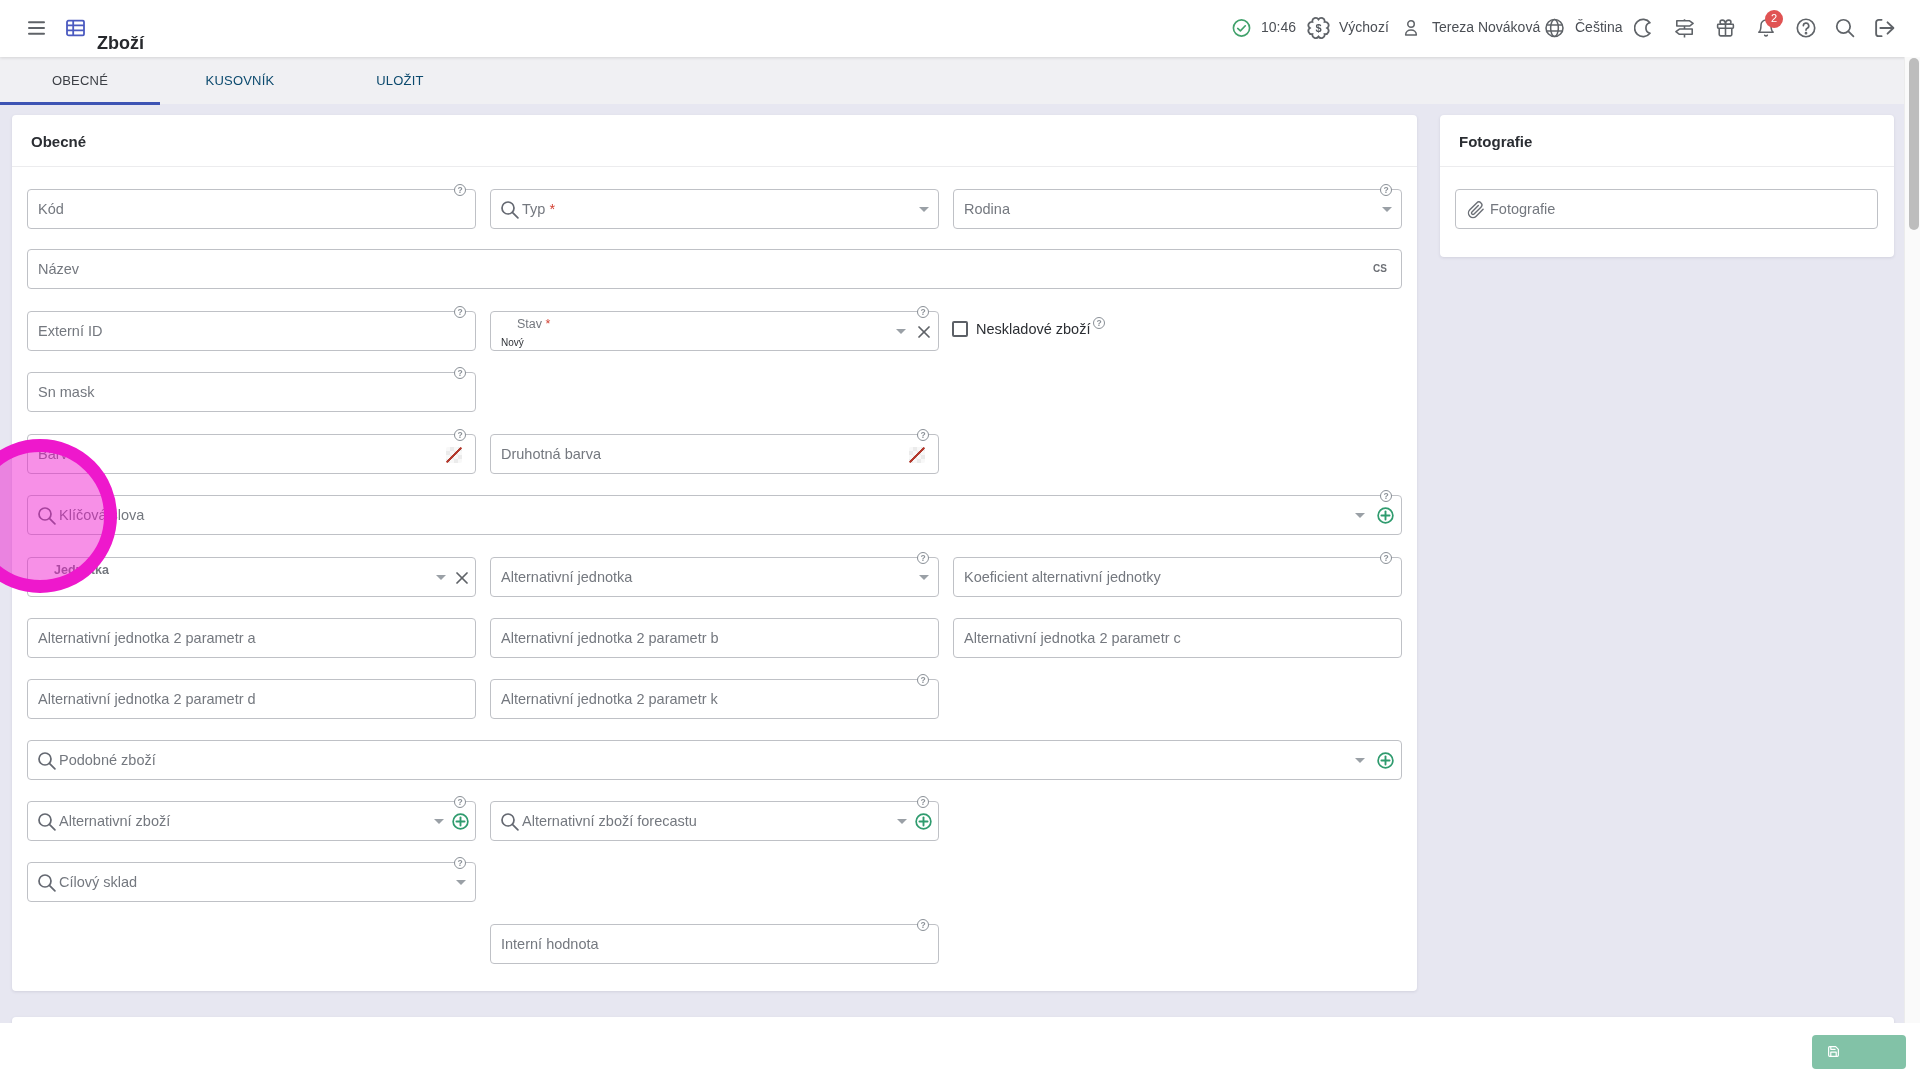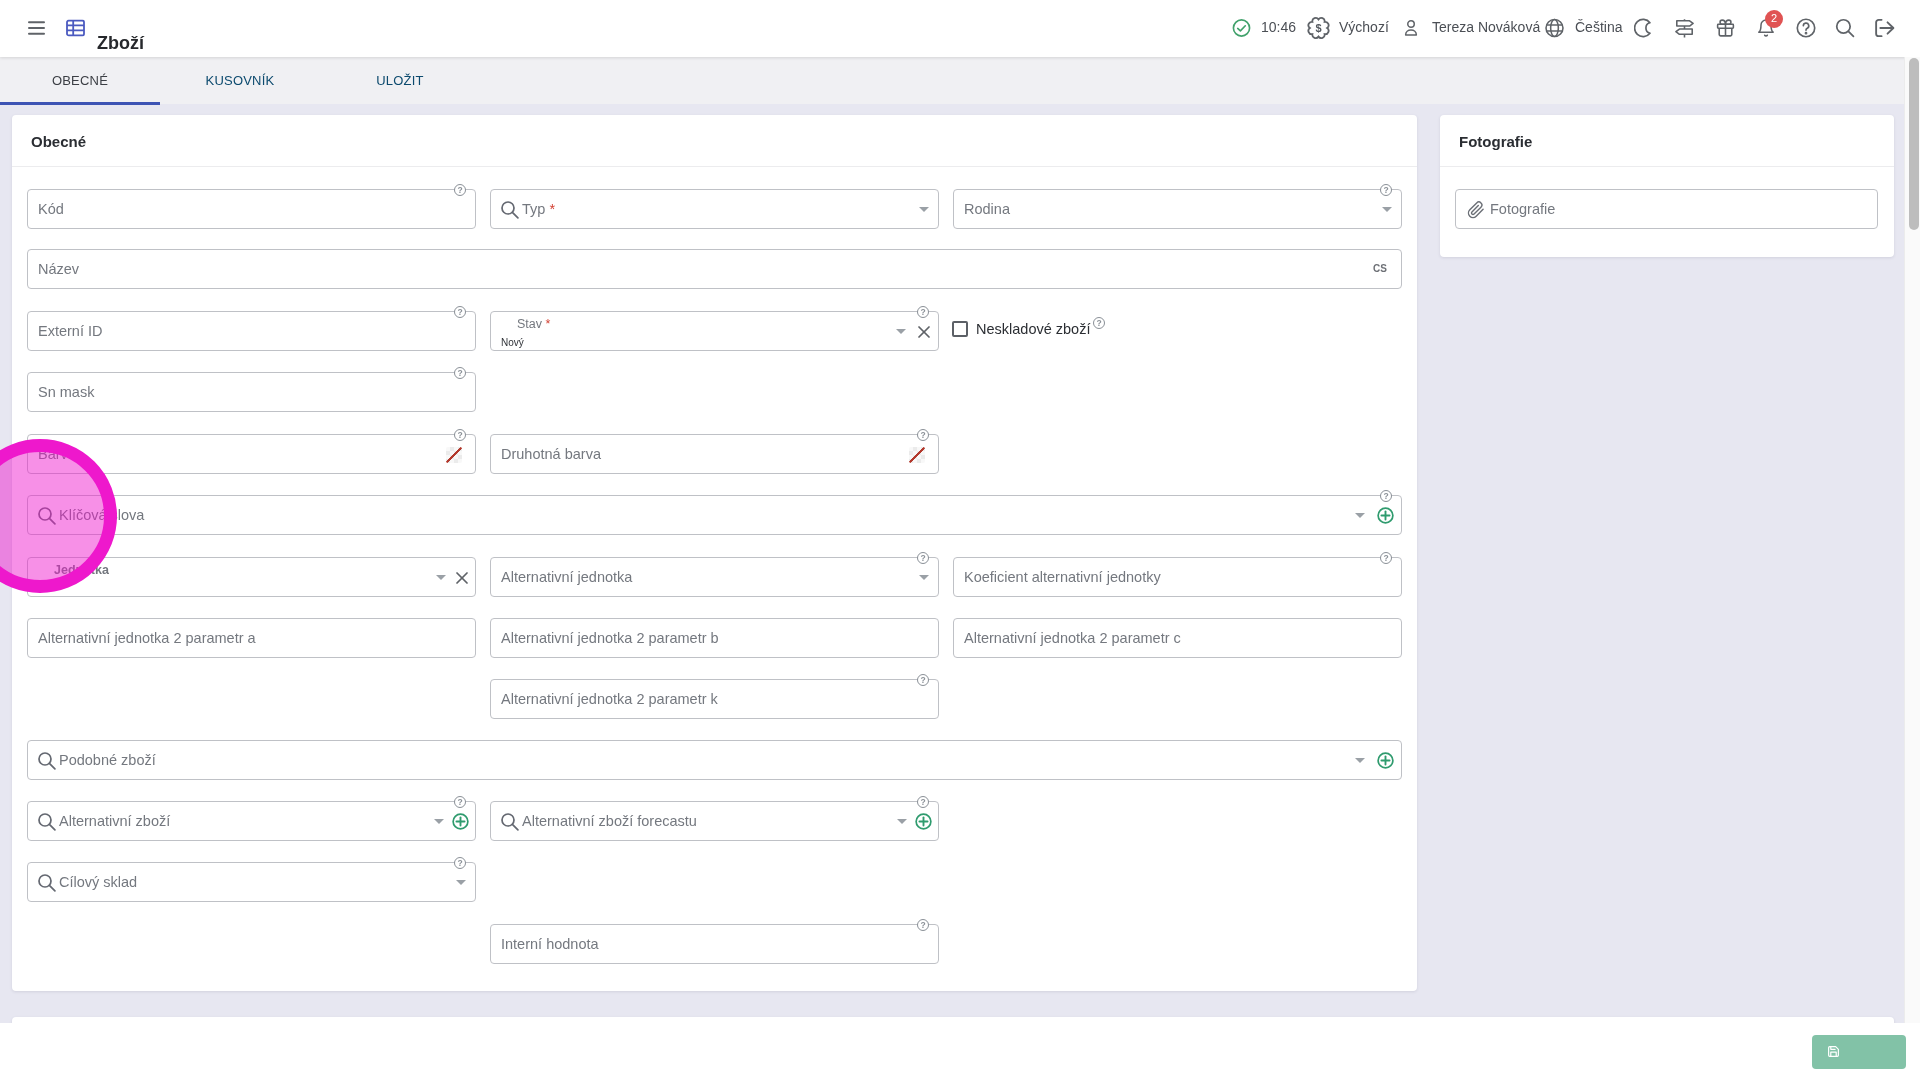--- a/index.html
+++ b/index.html
@@ -241,20 +241,23 @@
   <div class="f" style="left:15px; top:503px; width:449px;">
       <span class="lb">Alternativní jednotka 2 parametr a</span>
     </div>
   <div class="f" style="left:478px; top:503px; width:449px;">
       <span class="lb">Alternativní jednotka 2 parametr b</span>
     </div>
   <div class="f" style="left:941px; top:503px; width:449px;">
       <span class="lb">Alternativní jednotka 2 parametr c</span>
     </div>
 
+  <div class="f" style="left:15px; top:564px; width:449px;">
+      <span class="lb">Alternativní jednotka 2 parametr d</span>
+    </div>
   <div class="f" style="left:478px; top:564px; width:449px;">
       <span class="lb">Alternativní jednotka 2 parametr k</span>
       <div class="q" style="right:9px">?</div>
     </div>
 
   <div class="f icn" style="left:15px; top:625px; width:1375px;">
     <svg class="fsearch" viewBox="0 0 18 18" fill="none" stroke="#646871" stroke-width="1.7" stroke-linecap="round">
         <circle cx="7" cy="7" r="6"></circle>
         <line x1="11.4" y1="11.4" x2="16.9" y2="16.9"></line>
       </svg>

